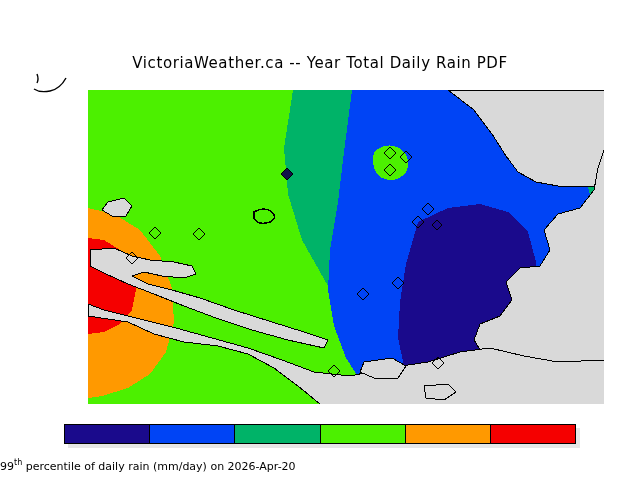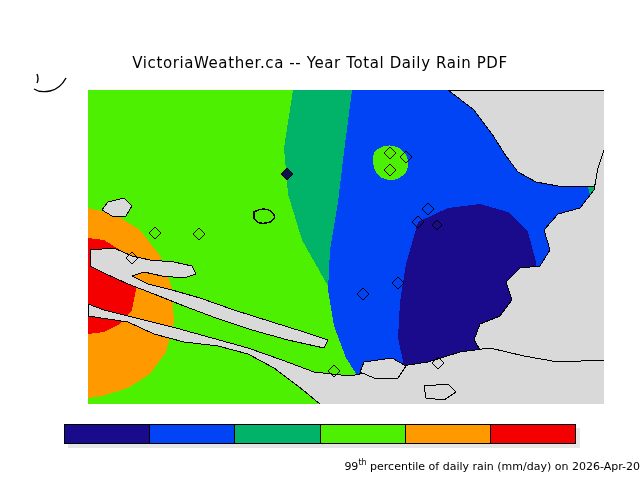--- a/index.html
+++ b/index.html
@@ -21,21 +21,21 @@
   
   #cbar{position:absolute;left:64px;top:424px;width:512px;height:20px;
         display:flex;border:1px solid #000;box-sizing:border-box;}
   #cbar .seg{flex:1 1 0;height:100%;border-right:1px solid #000;box-sizing:border-box;}
   #cbar .seg:last-child{border-right:none;}
   #cbar-shadow{position:absolute;left:68px;top:428px;width:512px;height:20px;
                background:#e6e6e6;}
   #ticks{position:absolute;left:0;top:446px;width:640px;height:14px;}
   #ticks span{position:absolute;font-size:11px;color:#000;
               transform:translateX(-50%);white-space:pre;}
-  #cap{position:absolute;left:0;top:458px;width:640px;text-align:right;
+  #cap{position:absolute;left:0;top:458px;width:640px;text-align:left;
        font-size:11px;color:#000;white-space:pre;}
   #cap sup{font-size:8px;vertical-align:super;}
 </style>
 </head>
 <body>
 
 <div id="root">
 
   <div id="title">VictoriaWeather.ca -- Year Total Daily Rain PDF</div>
 

